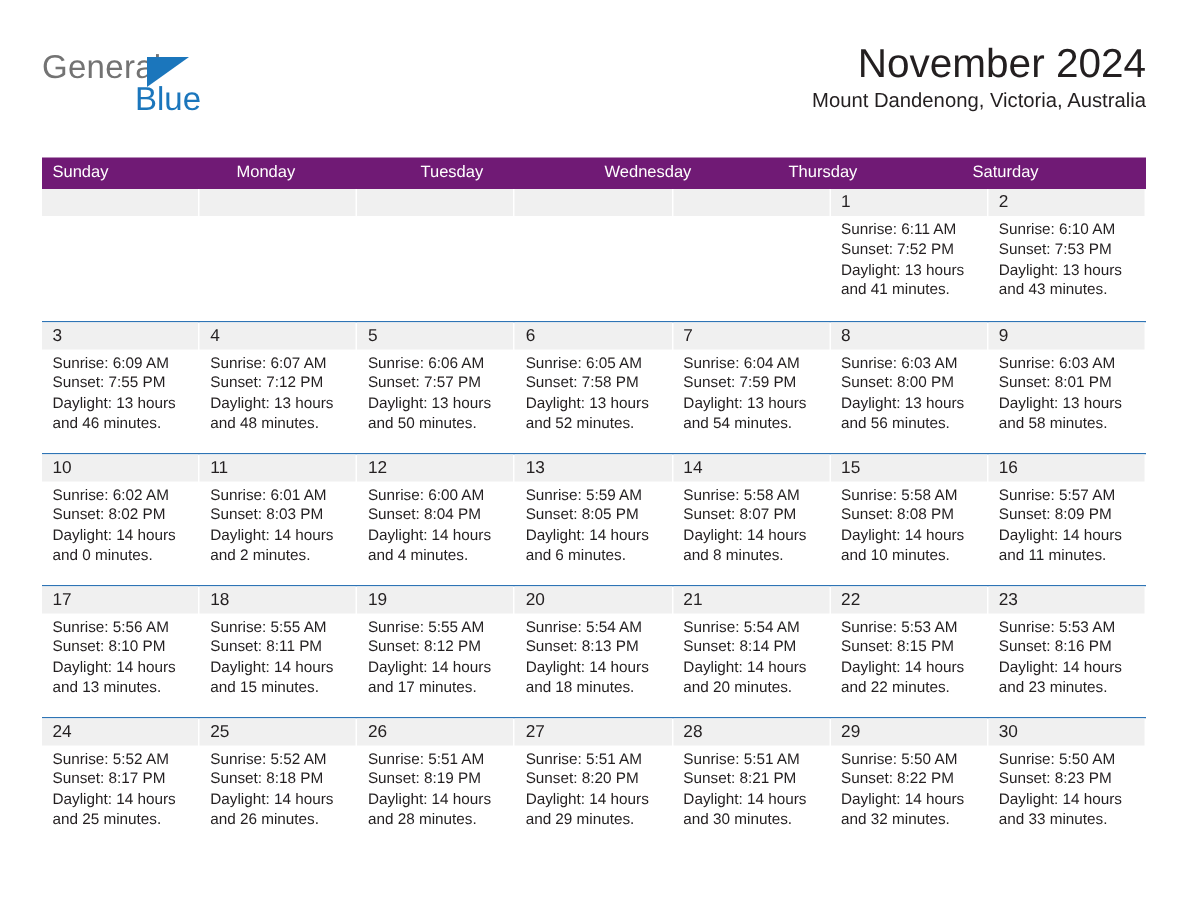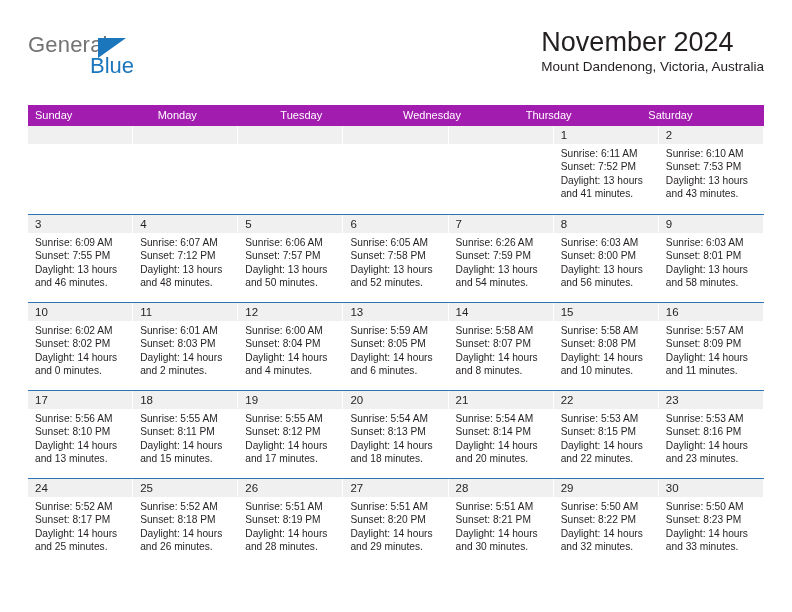--- a/index.html
+++ b/index.html
@@ -59,21 +59,21 @@
     left: 62px;
     top: 21px;
     font-size: 22px;
     color: #1b76bc;
     font-family: "Liberation Sans", sans-serif;
   }
   .title-block {
     position: absolute;
     right: 0;
     top: 0;
-    text-align: left;
+    text-align: right;
   }
   .month-title {
     font-size: 27px;
     color: #231f20;
     line-height: 32px;
     font-weight: normal;
     margin: 0;
     white-space: nowrap;
   }
   .location {
@@ -85,21 +85,21 @@
 
   
   .calendar {
     position: absolute;
     left: 28px;
     top: 105px;
     width: 736px;
   }
   .weekhead {
     display: flex;
-    background: #a21caf;
+    background: #701a75;
     height: 21px;
   }
   .weekhead .wh {
     flex: 1 1 0;
     color: #ffffff;
     font-size: 11px;
     line-height: 21px;
     padding-left: 7px;
     box-sizing: border-box;
     white-space: nowrap;
@@ -243,21 +243,21 @@
             <div class="info">
               <div>Sunrise: 6:05 AM</div>
               <div>Sunset: 7:58 PM</div>
               <div>Daylight: 13 hours</div>
               <div>and 52 minutes.</div>
             </div>
           </div>
           <div class="cell">
             <div class="daynum">7</div>
             <div class="info">
-              <div>Sunrise: 6:26 AM</div>
+              <div>Sunrise: 6:04 AM</div>
               <div>Sunset: 7:59 PM</div>
               <div>Daylight: 13 hours</div>
               <div>and 54 minutes.</div>
             </div>
           </div>
           <div class="cell">
             <div class="daynum">8</div>
             <div class="info">
               <div>Sunrise: 6:03 AM</div>
               <div>Sunset: 8:00 PM</div>

